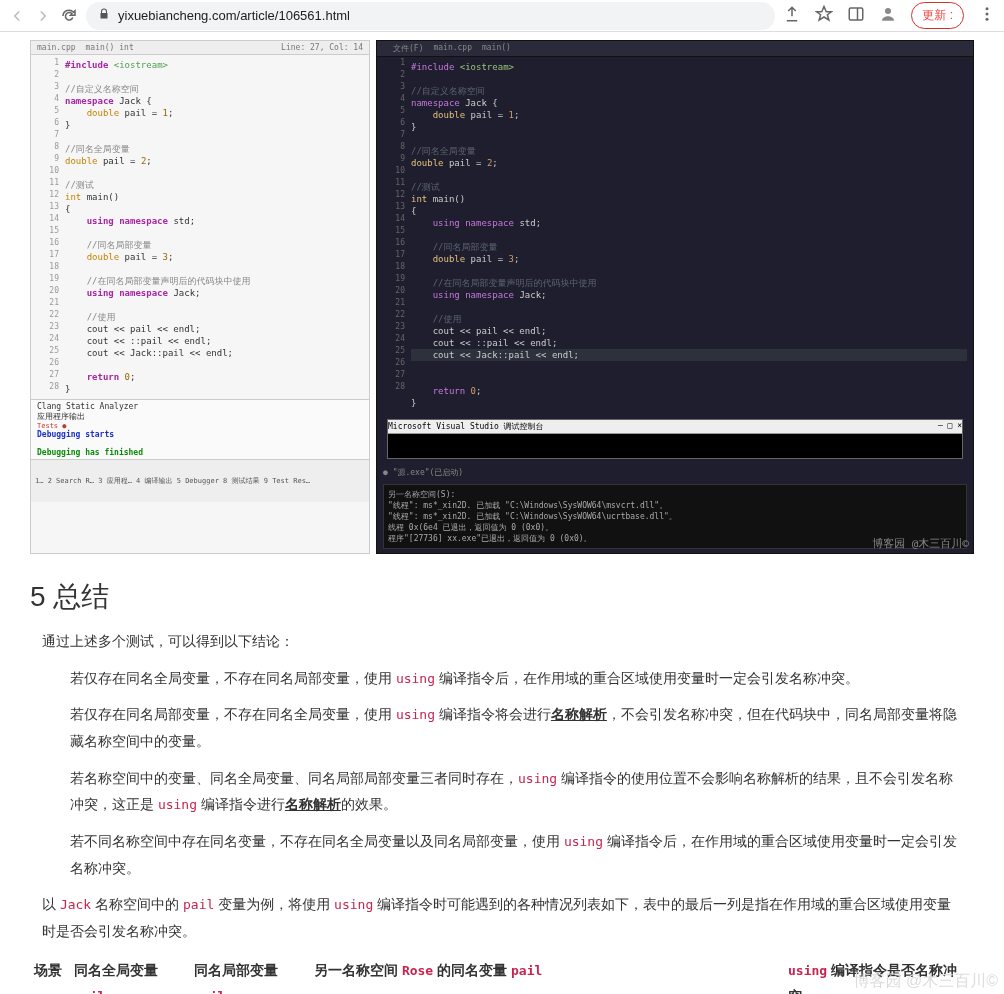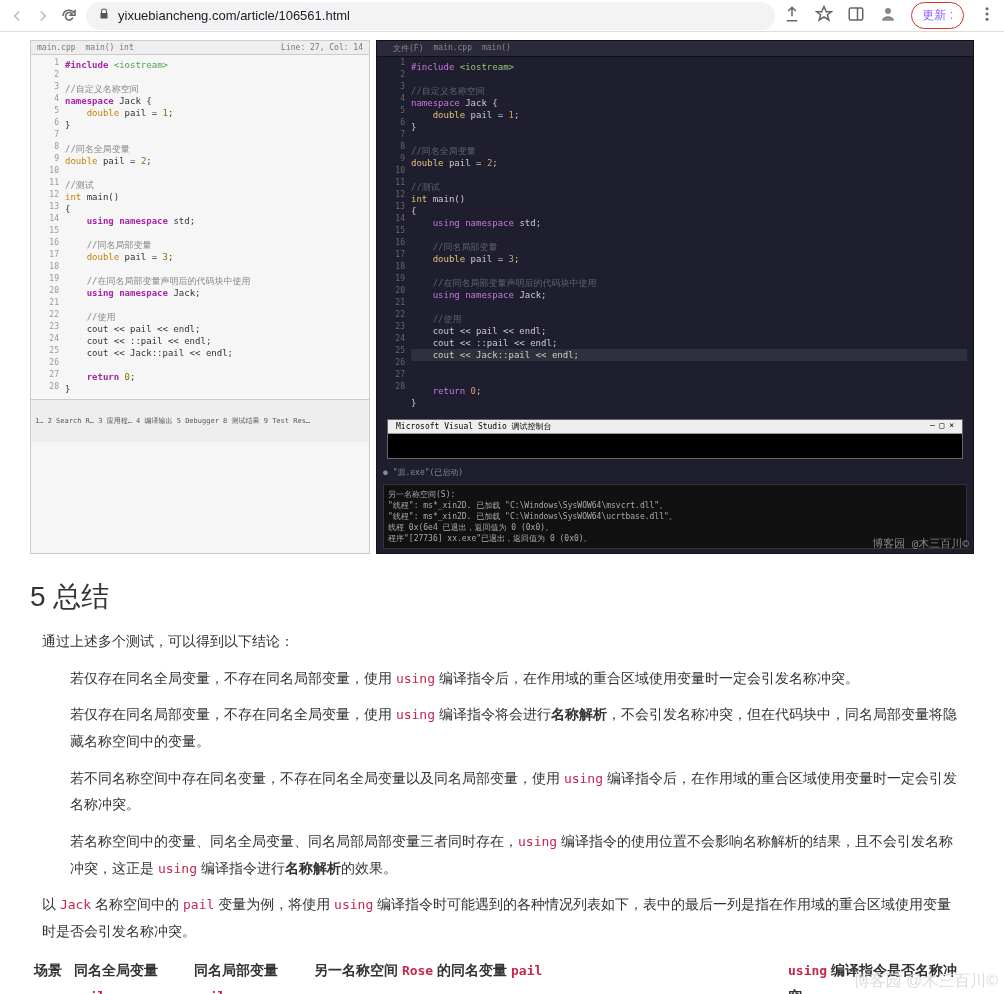--- a/index.html
+++ b/index.html
@@ -4,21 +4,21 @@
 <style>
   * { box-sizing: border-box; }
   body { margin: 0; font-family: "Microsoft YaHei", Arial, sans-serif; font-size: 14px; color: #333; background: #fff; width: 1004px; }
   
   .chrome-bar { display: flex; align-items: center; height: 32px; padding: 0 8px; border-bottom: 1px solid #ddd; gap: 8px; }
   .chrome-bar .nav-icon { width: 18px; height: 18px; color: #666; display:flex; align-items:center; justify-content:center; }
   .chrome-bar .nav-icon.disabled { color: #bbb; }
   .url-box { flex: 1; height: 28px; border-radius: 14px; background: #f1f3f4; display:flex; align-items:center; padding:0 12px; font-size:13px; color:#202124; gap:8px;}
   .url-box .lock { color:#555; }
   .chrome-right { display:flex; align-items:center; gap:14px; }
-  .chrome-right .upd-btn { border:1px solid #d93025; color:#8b5cf6; border-radius:14px; padding:4px 10px; font-size:12px; }
+  .chrome-right .upd-btn { border:1px solid #d93025; color:#ef4444; border-radius:14px; padding:4px 10px; font-size:12px; }
   .chrome-right svg { width:18px; height:18px; color:#666; }
   
   .page { padding: 0 30px 20px 30px; }
   
   .code-shot { margin-top: 8px; display:flex; gap:6px; }
   .ide-light { width: 340px; background:#f6f6f6; border:1px solid #ccc; font-family: Consolas, monospace; font-size:9px; position:relative;}
   .ide-light .tabbar { background:#eee; border-bottom:1px solid #ccc; padding:2px 6px; font-size:8px; color:#777; display:flex; gap:10px;}
   .ide-light .gutter { position:absolute; left:14px; top:16px; color:#999; font-size:8px; line-height:12px; text-align:right; width:14px;}
   .ide-light pre { margin:0; padding:4px 6px 4px 34px; line-height:12px; white-space:pre; color:#333;}
   .ide-light .kw { color:#a626a4; font-weight:bold;}
@@ -35,29 +35,29 @@
   .ide-dark pre { margin:0; padding:4px 6px 4px 34px; line-height:12px; white-space:pre;}
   .ide-dark .gutter { position:absolute; left:14px; top:16px; color:#666; font-size:8px; line-height:12px; text-align:right; width:14px;}
   .ide-dark .kw { color:#c678dd;}
   .ide-dark .cm { color:#5c6370;}
   .ide-dark .str { color:#98c379;}
   .ide-dark .num { color:#d19a66;}
   .ide-dark .type { color:#e5c07b;}
   .ide-dark .hl-line { background:#2c313c; display:block;}
   .ide-dark-out { background:#111; margin:4px 6px; padding:4px; font-size:8px; color:#aaa; line-height:11px; border:1px solid #333;}
   .vs-pop { background:#fff; color:#000; border:1px solid #666; margin:6px 10px; font-size:8px; }
-  .vs-pop-title{ background:#eee; border-bottom:1px solid #999; padding:1px 8px; display:flex; justify-content:space-between;}
+  .vs-pop-title{ background:#eee; border-bottom:1px solid #999; padding:1px 0; display:flex; justify-content:space-between;}
   .vs-pop-body { background:#000; height:24px;}
   .watermark { position:absolute; right:4px; bottom:2px; font-size:11px; color:#888;}
   
   h1.section { font-size:28px; font-weight:500; margin:24px 0 12px 0;}
   p { margin:10px 12px; line-height:1.9; font-size:14px;}
   .indent { margin-left:40px; }
   .code-inline { color:#c7254e; font-family: Consolas, monospace; font-size:13px;}
-  b.term { font-weight:bold;}
+  b.term { font-weight:bold;text-decoration:underline;}
   
   table.scen { width:100%; border-collapse:collapse; margin-top:10px; font-size:14px; line-height:1.9;}
   table.scen th { text-align:left; font-weight:bold; padding:2px 4px; vertical-align:top;}
   .wm-bottom { position:fixed; right:6px; bottom:2px; color:#ddd; font-size:16px; pointer-events:none;}
 </style>
 </head>
 <body>
 
 <div class="chrome-bar">
   <div class="nav-icon disabled">
@@ -164,20 +164,28 @@
 <span class="cm">    //在同名局部变量声明后的代码块中使用</span>
 <span class="kw">    using namespace </span><span>Jack;</span>
 
 <span class="cm">    //使用</span>
 <span>    cout &lt;&lt; pail &lt;&lt; endl;</span>
 <span>    cout &lt;&lt; ::pail &lt;&lt; endl;</span>
 <span>    cout &lt;&lt; Jack::pail &lt;&lt; endl;</span>
 
 <span class="kw">    return </span><span class="num">0</span><span>;</span>
 <span>}</span></pre>
+      <div class="ide-light-bottom">
+        <div>Clang Static Analyzer</div>
+        <div>应用程序输出</div>
+        <div style="color:#c0392b; font-size:7px;">Tests ●</div>
+        <div class="dbg-start">Debugging starts</div>
+        <div>&nbsp;</div>
+        <div class="dbg-done">Debugging has finished</div>
+      </div>
       <div class="ide-light-status">1… 2 Search R…   3 应用程…   4 编译输出   5 Debugger   8 测试结果   9 Test Res…</div>
     </div>
 
     <div class="ide-dark">
       <div class="tabbar">
         <span>文件(F)</span>
         <span>main.cpp</span>
         <span>main()</span>
       </div>
       <div class="gutter" style="white-space:pre;">1
@@ -259,24 +267,24 @@
 
   <p>通过上述多个测试，可以得到以下结论：</p>
 
   <p class="indent">
     <span>若仅存在同名全局变量，不存在同名局部变量，使用 </span><span class="code-inline">using</span><span> 编译指令后，在作用域的重合区域使用变量时一定会引发名称冲突。</span>
   </p>
   <p class="indent">
     <span>若仅存在同名局部变量，不存在同名全局变量，使用 </span><span class="code-inline">using</span><span> 编译指令将会进行</span><b class="term">名称解析</b><span>，不会引发名称冲突，但在代码块中，同名局部变量将隐藏名称空间中的变量。</span>
   </p>
   <p class="indent">
+    <span>若名称空间中的变量、同名全局变量、同名局部局部变量三者同时存在，</span><span class="code-inline">using</span><span> 编译指令的使用位置不会影响名称解析的结果，且不会引发名称冲突，这正是 </span><span class="code-inline">using</span><span> 编译指令进行</span><b class="term">名称解析</b><span>的效果。</span>
+  </p>
+  <p class="indent">
     <span>若不同名称空间中存在同名变量，不存在同名全局变量以及同名局部变量，使用 </span><span class="code-inline">using</span><span> 编译指令后，在作用域的重合区域使用变量时一定会引发名称冲突。</span>
-  </p>
-  <p class="indent">
-    <span>若名称空间中的变量、同名全局变量、同名局部局部变量三者同时存在，</span><span class="code-inline">using</span><span> 编译指令的使用位置不会影响名称解析的结果，且不会引发名称冲突，这正是 </span><span class="code-inline">using</span><span> 编译指令进行</span><b class="term">名称解析</b><span>的效果。</span>
   </p>
 
   <p>
     <span>以 </span><span class="code-inline">Jack</span><span> 名称空间中的 </span><span class="code-inline">pail</span><span> 变量为例，将使用 </span><span class="code-inline">using</span><span> 编译指令时可能遇到的各种情况列表如下，表中的最后一列是指在作用域的重合区域使用变量时是否会引发名称冲突。</span>
   </p>
 
   <table class="scen">
     <thead>
       <tr>
         <th style="width:40px">场景</th>

